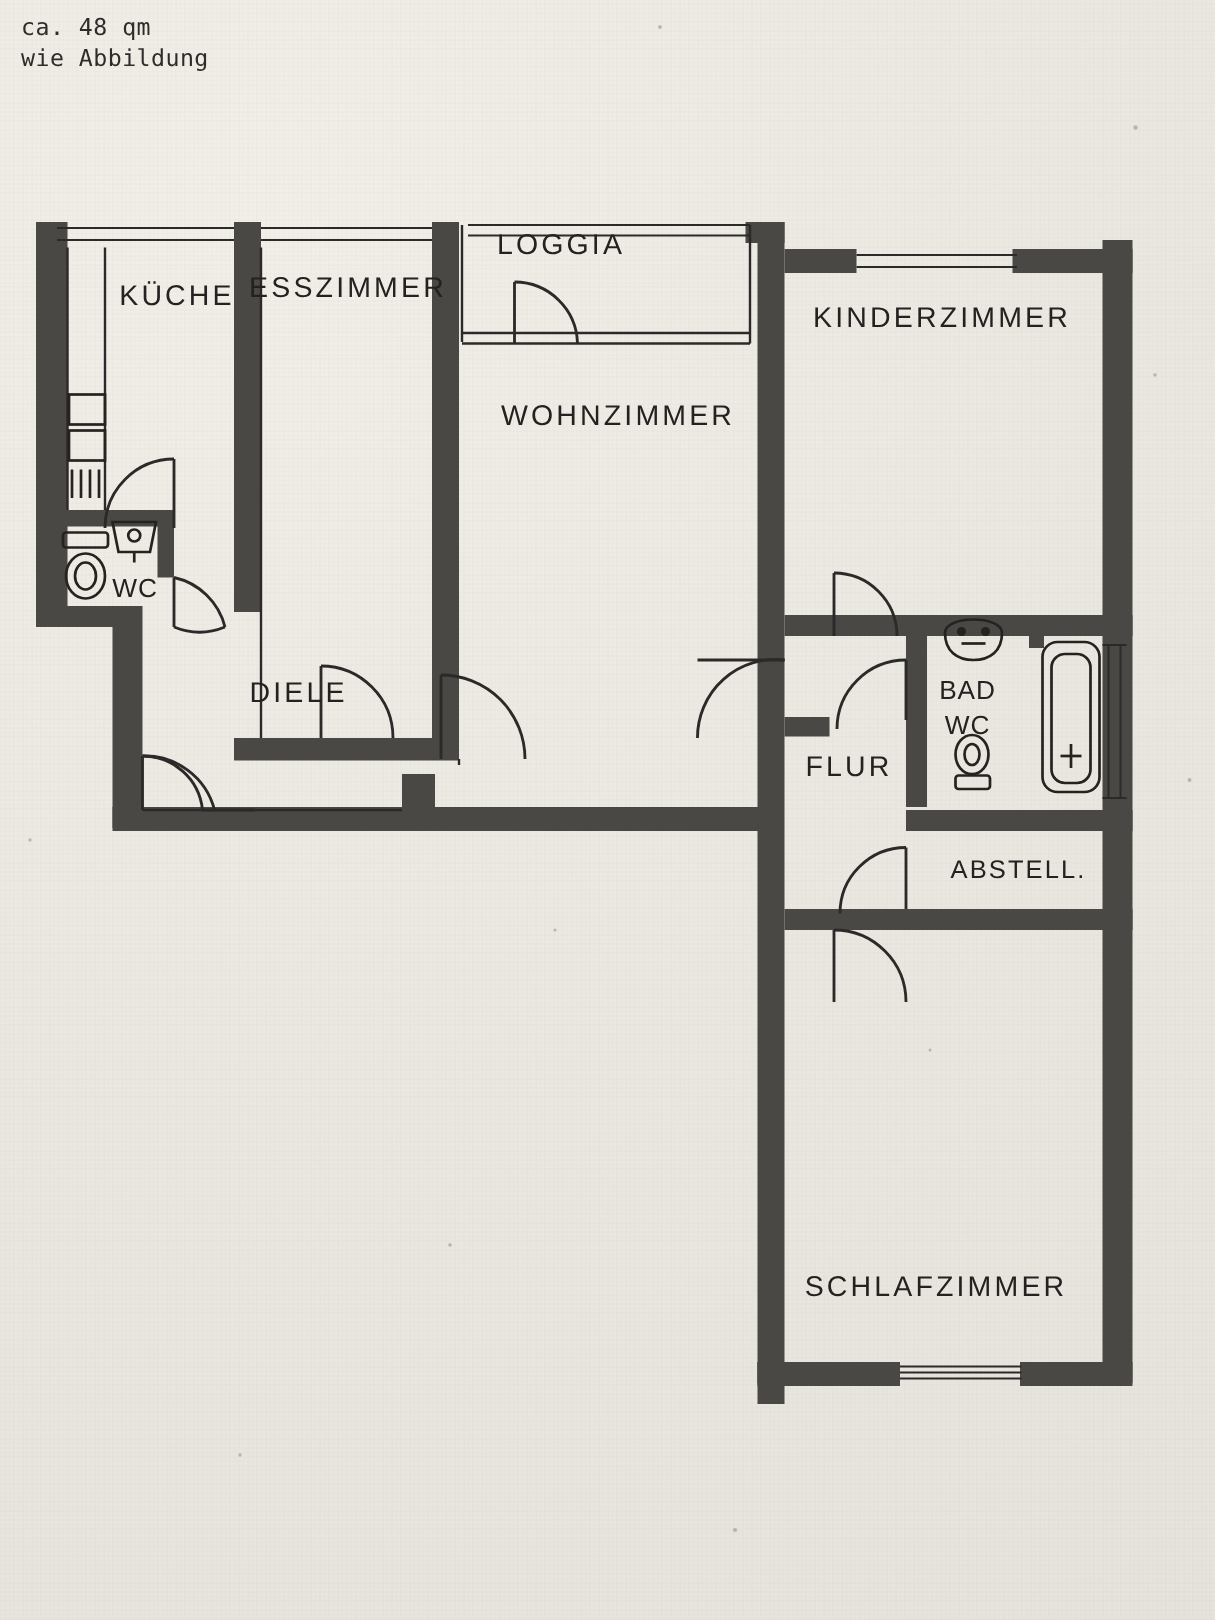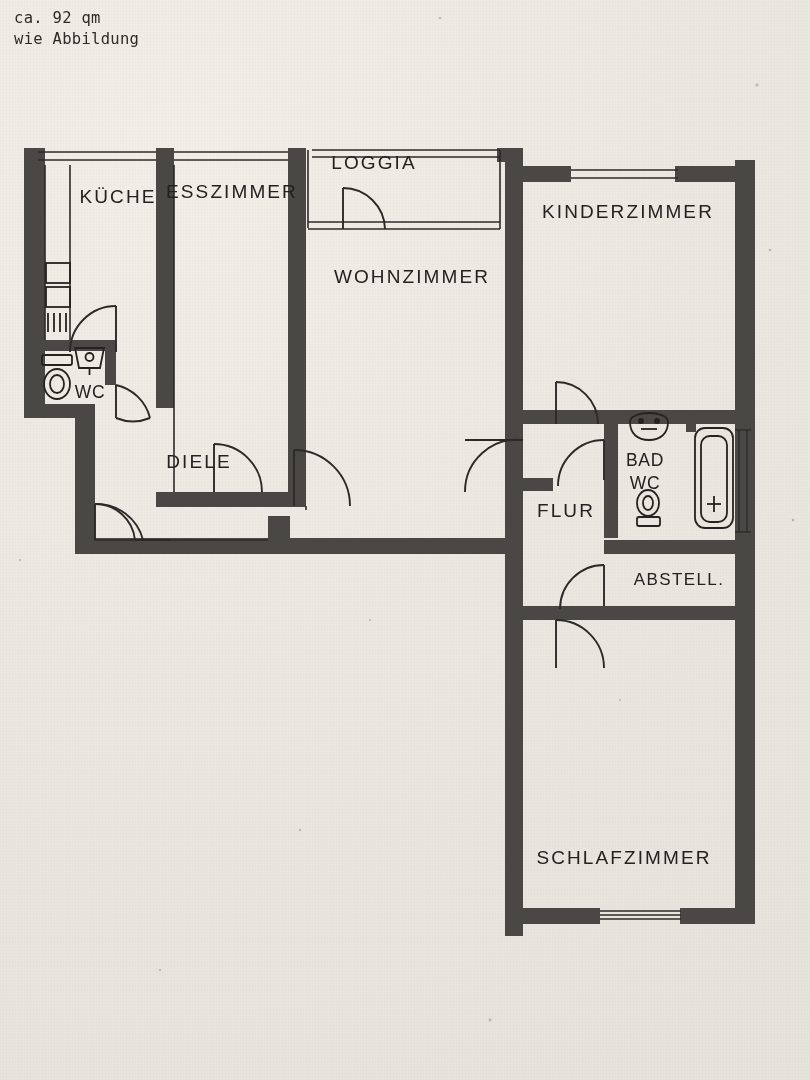--- a/index.html
+++ b/index.html
@@ -46,21 +46,21 @@
   }
   .rmlabel.small{font-size:17px;letter-spacing:1.4px;}
   .rmlabel.wc{font-size:17.5px;letter-spacing:.6px;}
 </style>
 </head>
 <body>
 
 <div id="paper"></div>
 <div id="grain"></div>
 
-<div class="header"><span>ca. 92 qm</span>
+<div class="header"><span>ca. 48 qm</span>
 <span>wie Abbildung</span></div>
 
 <svg id="plan" viewBox="0 0 810 1080">
   <defs>
     <style>
       .w   { fill:#4a4845; }
       .thin{ fill:none; stroke:#2c2a28; stroke-width:1.6; }
       .thin2{ fill:none; stroke:#2c2a28; stroke-width:1.3; }
       .swing{ fill:none; stroke:#2c2a28; stroke-width:1.9; }
       .fx  { fill:none; stroke:#25231f; stroke-width:1.8; }

